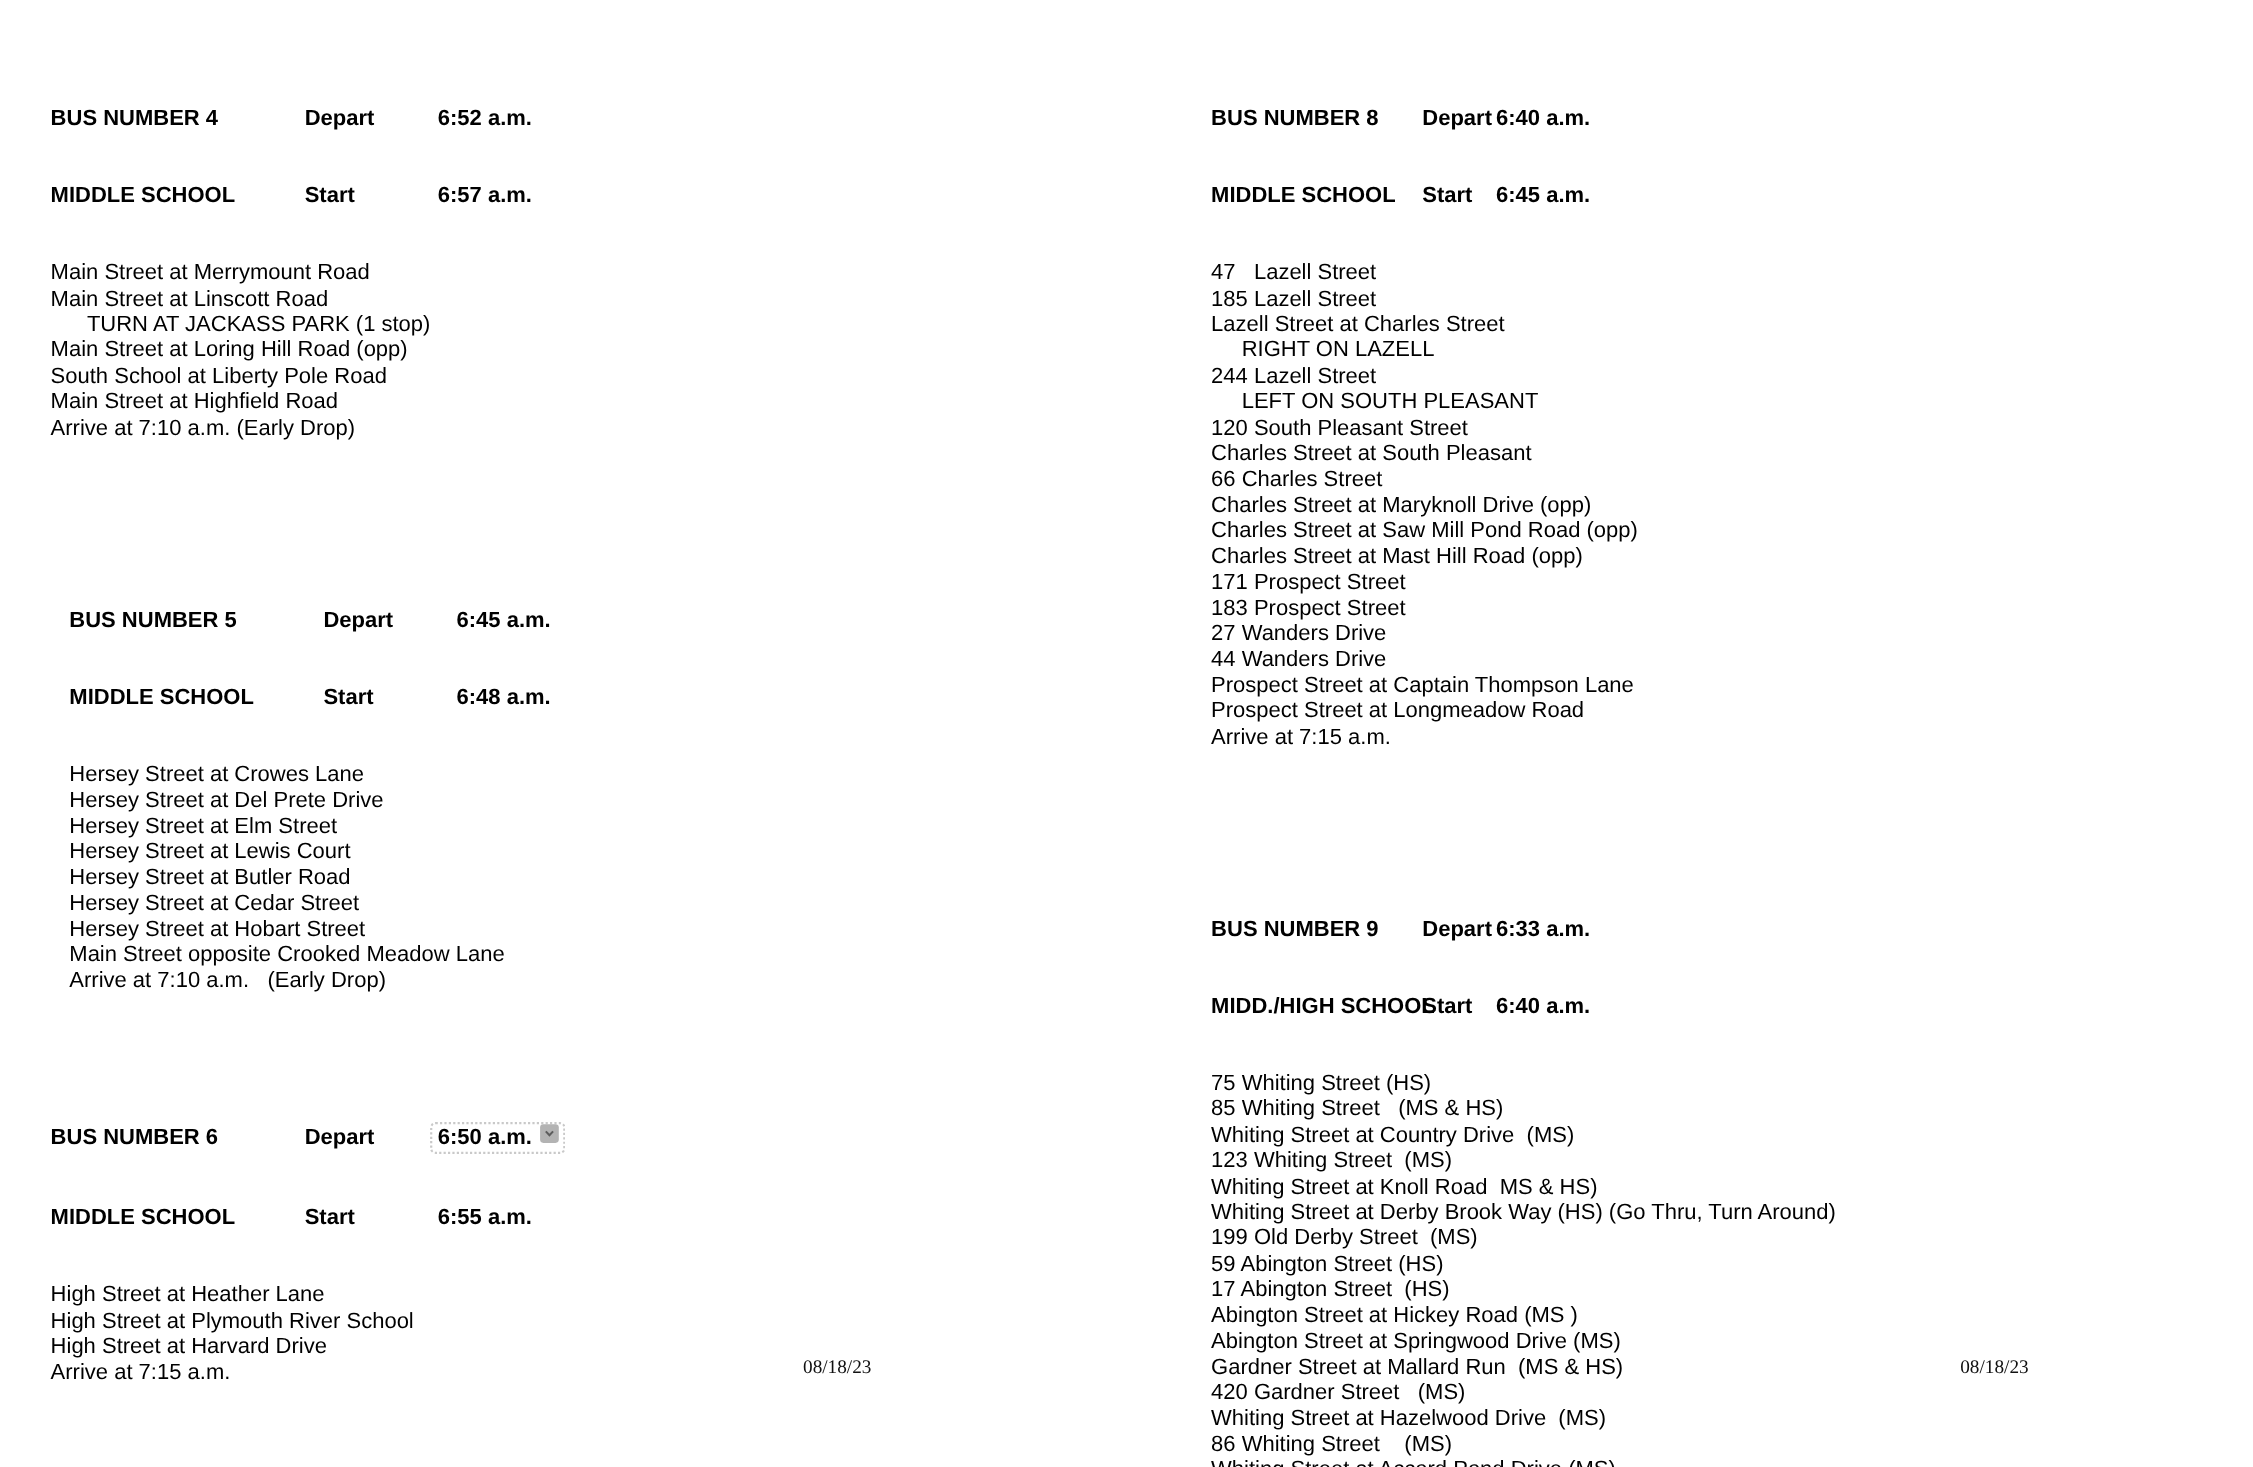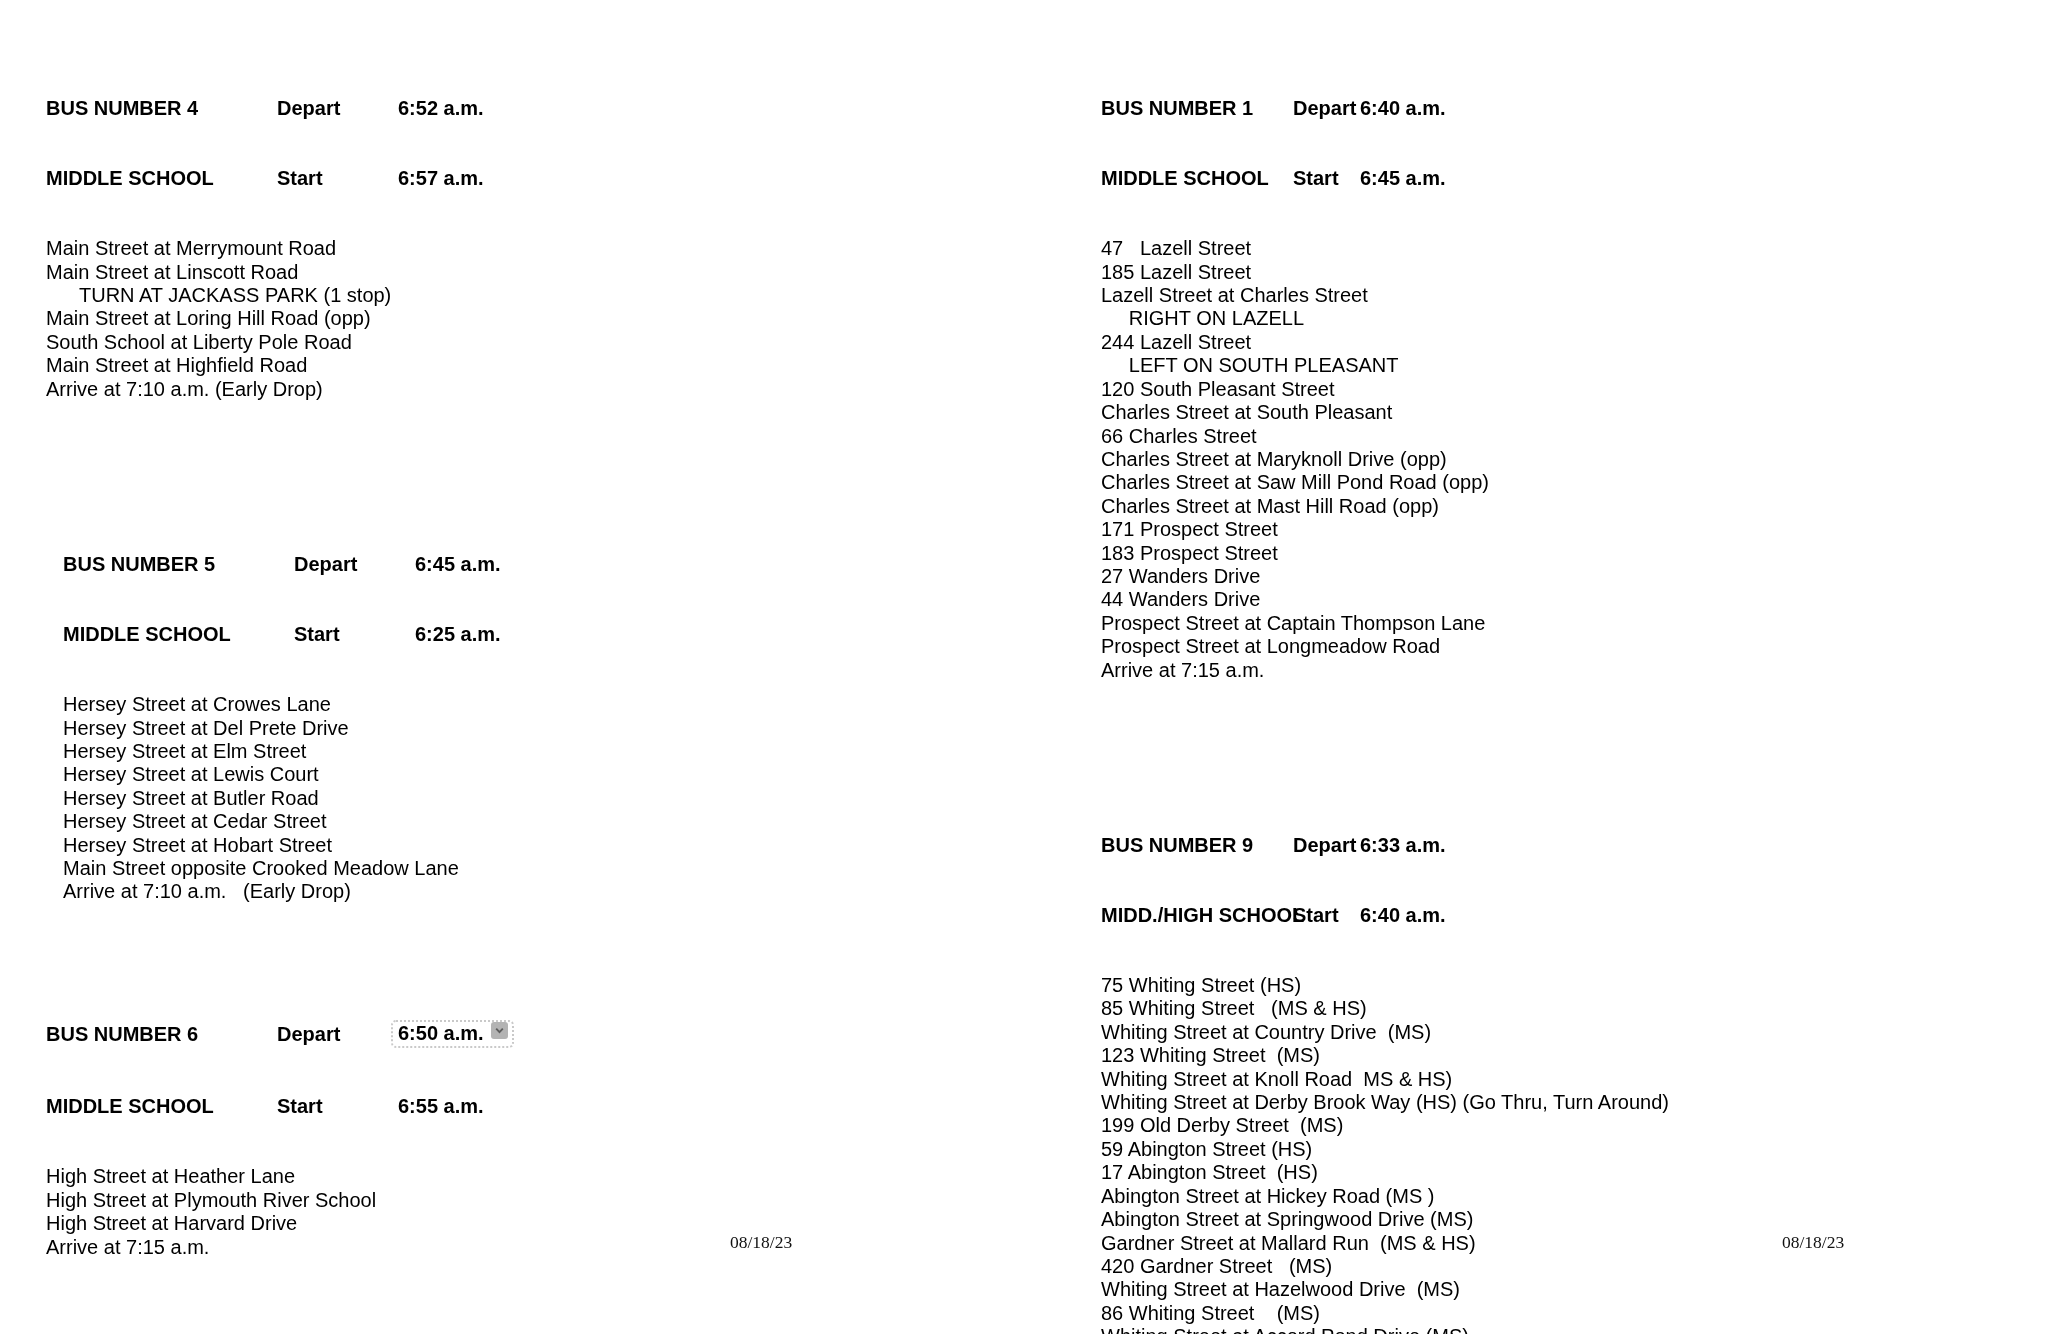--- a/index.html
+++ b/index.html
@@ -72,37 +72,37 @@
     </div>
     <div class="hrow">
       <span>MIDDLE SCHOOL</span><span>Start</span><span>6:57 a.m.</span>
     </div>
     <div class="stops"><div><span>Main Street at Merrymount Road</span></div><div><span>Main Street at Linscott Road</span></div><div><span>      TURN AT JACKASS PARK (1 stop)</span></div><div><span>Main Street at Loring Hill Road (opp)</span></div><div><span>South School at Liberty Pole Road</span></div><div><span>Main Street at Highfield Road</span></div><div><span>Arrive at 7:10 a.m</span><span class="b">. (Early Drop)</span></div></div>
   </section><section class="bus" style="margin-top: 58px; margin-left: 17px;">
     <div class="hrow">
       <span>BUS NUMBER 5</span><span>Depart</span><span>6:45 a.m.</span>
     </div>
     <div class="hrow">
-      <span>MIDDLE SCHOOL</span><span>Start</span><span>6:25 a.m.</span>
+      <span>MIDDLE SCHOOL</span><span>Start</span><span>6:48 a.m.</span>
     </div>
     <div class="stops"><div><span>Hersey Street at Crowes Lane</span></div><div><span>Hersey Street at Del Prete Drive</span></div><div><span>Hersey Street at Elm Street</span></div><div><span>Hersey Street at Lewis Court</span></div><div><span>Hersey Street at Butler Road</span></div><div><span>Hersey Street at Cedar Street</span></div><div><span>Hersey Street at Hobart Street</span></div><div><span>Main Street opposite Crooked Meadow Lane</span></div><div><span>Arrive at 7:10 a.m.   </span><span class="b">(Early Drop)</span></div></div>
   </section><section class="bus" style="margin-top: 26px;">
     <div class="hrow">
       <span>BUS NUMBER 6</span><span>Depart</span><span><span class="time-box"><span>6:50 a.m.</span><span class="dropdown-btn"><svg width="11" height="11" viewBox="0 0 10 10">
                 <path d="M2 3.2 L5 6.4 L8 3.2" stroke="#5d5d5d" stroke-width="1.7" fill="none"></path>
               </svg></span></span></span>
     </div>
     <div class="hrow">
       <span>MIDDLE SCHOOL</span><span>Start</span><span>6:55 a.m.</span>
     </div>
     <div class="stops"><div><span>High Street at Heather Lane</span></div><div><span>High Street at Plymouth River School</span></div><div><span>High Street at Harvard Drive</span></div><div><span>Arrive at 7:15 a.m.</span></div></div>
   </section></div>
 <div id="col-right" class="col"><section class="bus">
     <div class="hrow">
-      <span>BUS NUMBER 1</span><span>Depart</span><span>6:40 a.m.</span>
+      <span>BUS NUMBER 8</span><span>Depart</span><span>6:40 a.m.</span>
     </div>
     <div class="hrow">
       <span>MIDDLE SCHOOL</span><span>Start</span><span>6:45 a.m.</span>
     </div>
     <div class="stops"><div><span>47   Lazell Street</span></div><div><span>185 Lazell Street</span></div><div><span>Lazell Street at Charles Street</span></div><div><span>     RIGHT ON LAZELL</span></div><div><span>244 Lazell Street</span></div><div><span>     LEFT ON SOUTH PLEASANT</span></div><div><span>120 South Pleasant Street</span></div><div><span>Charles Street at South Pleasant</span></div><div><span>66 Charles Street</span></div><div><span>Charles Street at Maryknoll Drive (opp)</span></div><div><span>Charles Street at Saw Mill Pond Road (opp)</span></div><div><span>Charles Street at Mast Hill Road (opp)</span></div><div><span>171 Prospect Street</span></div><div><span>183 Prospect Street</span></div><div><span>27 Wanders Drive</span></div><div><span>44 Wanders Drive</span></div><div><span>Prospect Street at Captain Thompson Lane</span></div><div><span>Prospect Street at Longmeadow Road</span></div><div><span>Arrive at 7:15 a.m.</span></div></div>
   </section><section class="bus" style="margin-top: 58px;">
     <div class="hrow">
       <span>BUS NUMBER 9</span><span>Depart</span><span>6:33 a.m.</span>
     </div>
     <div class="hrow">

